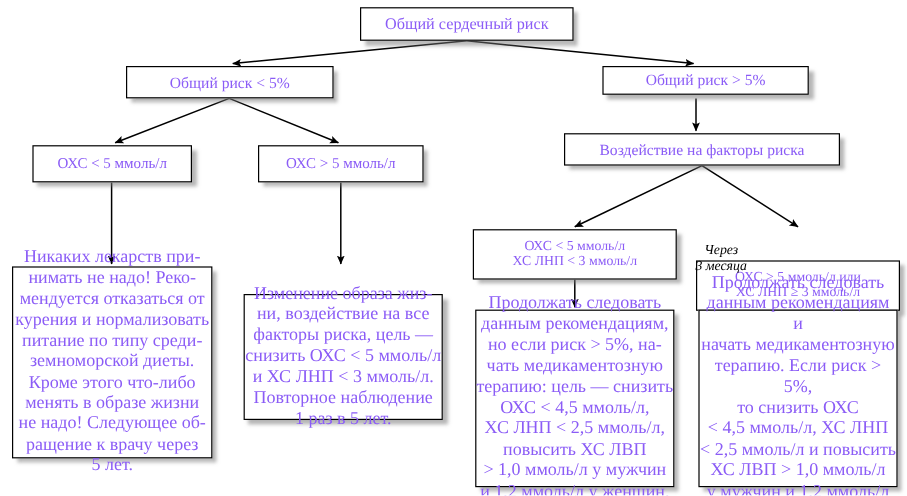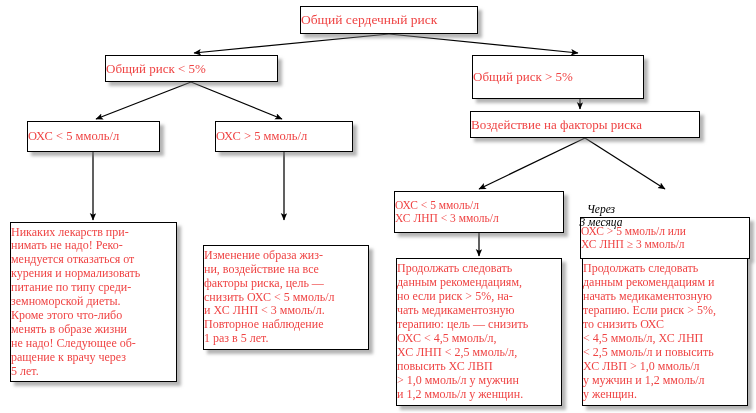--- a/index.html
+++ b/index.html
@@ -25,36 +25,36 @@
   }
   .node {
     position: absolute;
     box-sizing: border-box;
     background: #ffffff;
     border: 1.4px solid #000000;
     box-shadow: 4px 4px 3px rgba(120,120,120,0.55);
     display: flex;
     align-items: center;
     justify-content: center;
-    text-align: left;
-    color: #ef4444;
+    text-align: center;
+    color: #8b5cf6;
     line-height: 1.16;
     z-index: 2;
   }
   .node .txt {
     display: block;
     width: 100%;
     white-space: pre-line;
   }
   .n-title   { font-size: 13.5px; }
   .n-risk    { font-size: 13px; }
   .n-ohc     { font-size: 12.5px; }
   .n-impact  { font-size: 13px; }
   .n-crit    { font-size: 11.5px; }
-  .n-para    { font-size: 12px; }
+  .n-para    { font-size: 15px; }
   .edge-label {
     position: absolute;
     font-family: "Liberation Serif", "DejaVu Serif", serif;
     font-style: italic;
     font-size: 11.5px;
     line-height: 1.15;
     text-align: center;
     color: #000000;
     z-index: 3;
     white-space: pre-line;
@@ -86,21 +86,21 @@
         <path d="M 665 233 L 665 256" marker-end="url(#arrowhead)"></path>
       </g>
   </svg>
 
   <div class="node n-title" style="left: 300px; top: 6px; width: 178px; height: 28px;">
     <span class="txt">Общий сердечный риск</span>
   </div>
   <div class="node n-risk" style="left: 105px; top: 55px; width: 173px; height: 27px;">
     <span class="txt">Общий риск &lt; 5%</span>
   </div>
-  <div class="node n-risk" style="left: 472px; top: 55px; width: 172px; height: 44px;">
+  <div class="node n-risk" style="left: 502px; top: 55px; width: 172px; height: 24px;">
     <span class="txt">Общий риск &gt; 5%</span>
   </div>
   <div class="node n-ohc" style="left: 27px; top: 121px; width: 133px; height: 31px;">
     <span class="txt">ОХС &lt; 5 ммоль/л</span>
   </div>
   <div class="node n-ohc" style="left: 215px; top: 121px; width: 138px; height: 31px;">
     <span class="txt">ОХС &gt; 5 ммоль/л</span>
   </div>
   <div class="node n-impact" style="left: 470px; top: 111px; width: 230px; height: 27px;">
     <span class="txt">Воздействие на факторы риска</span>

